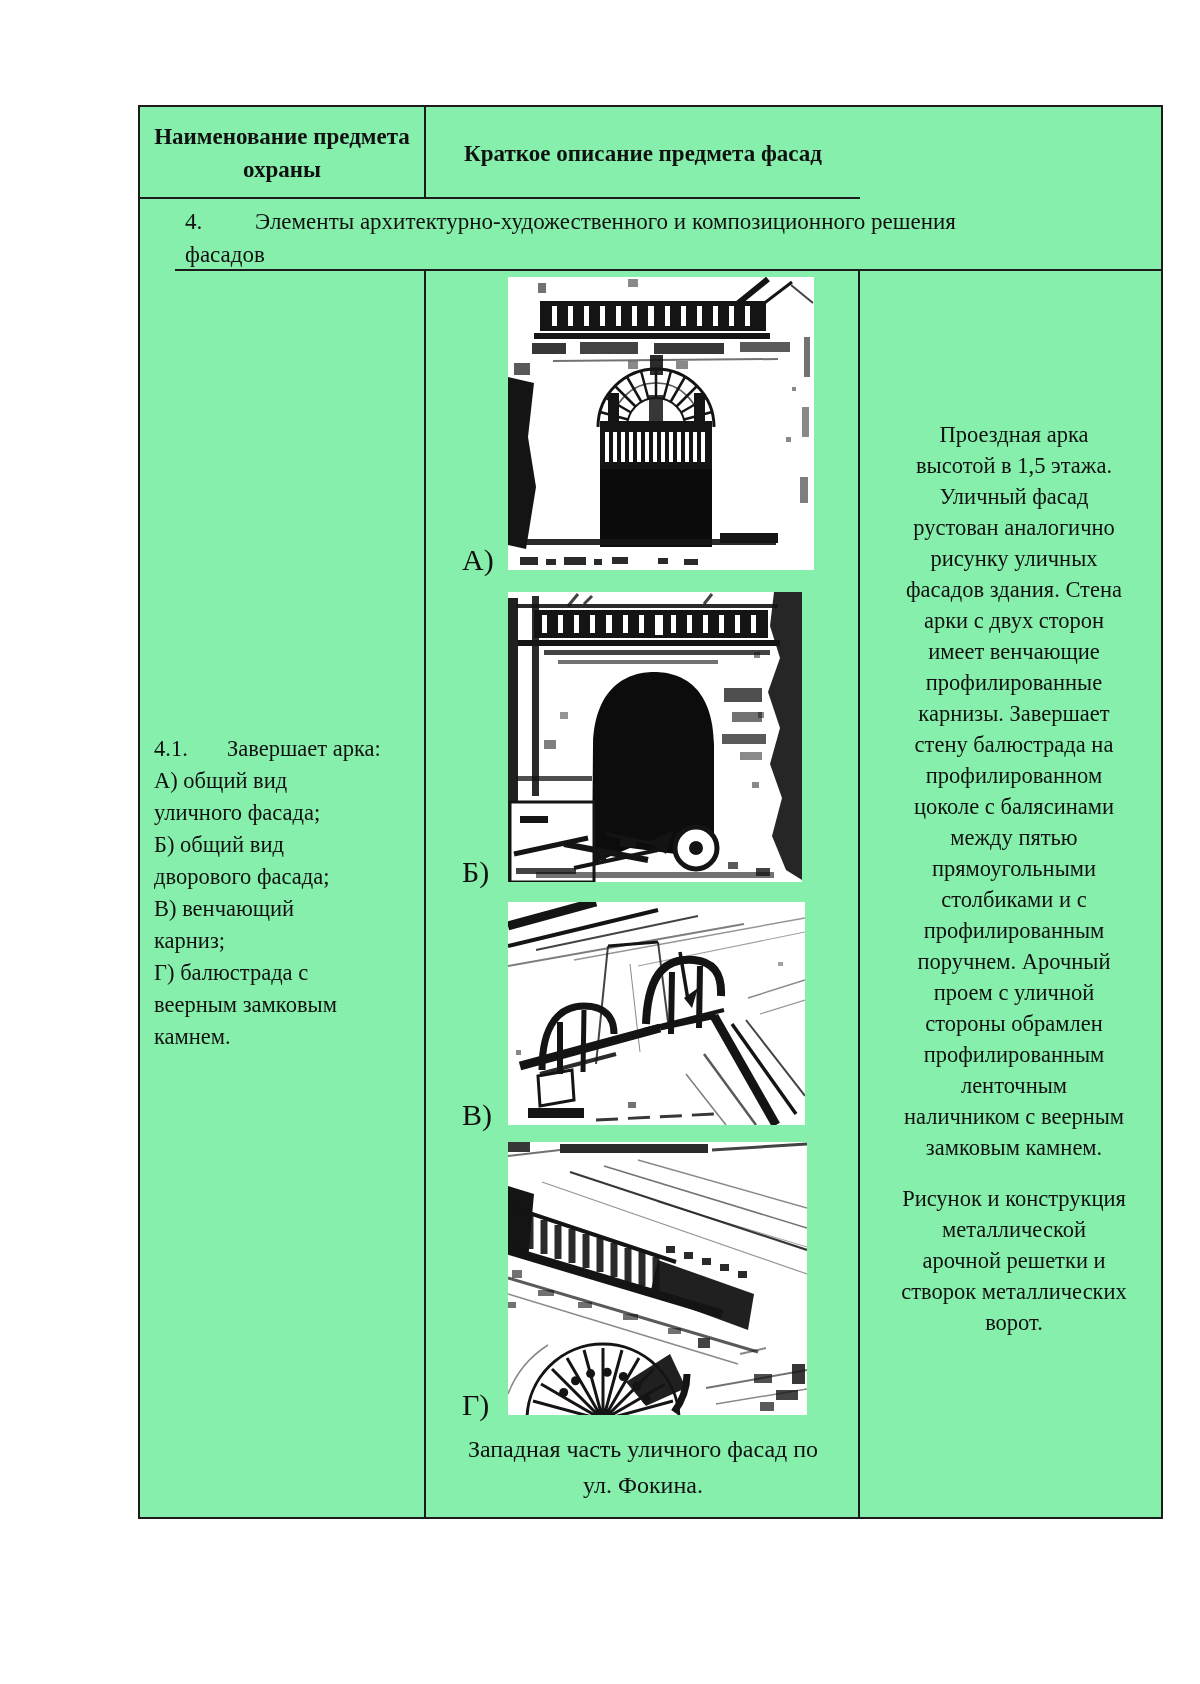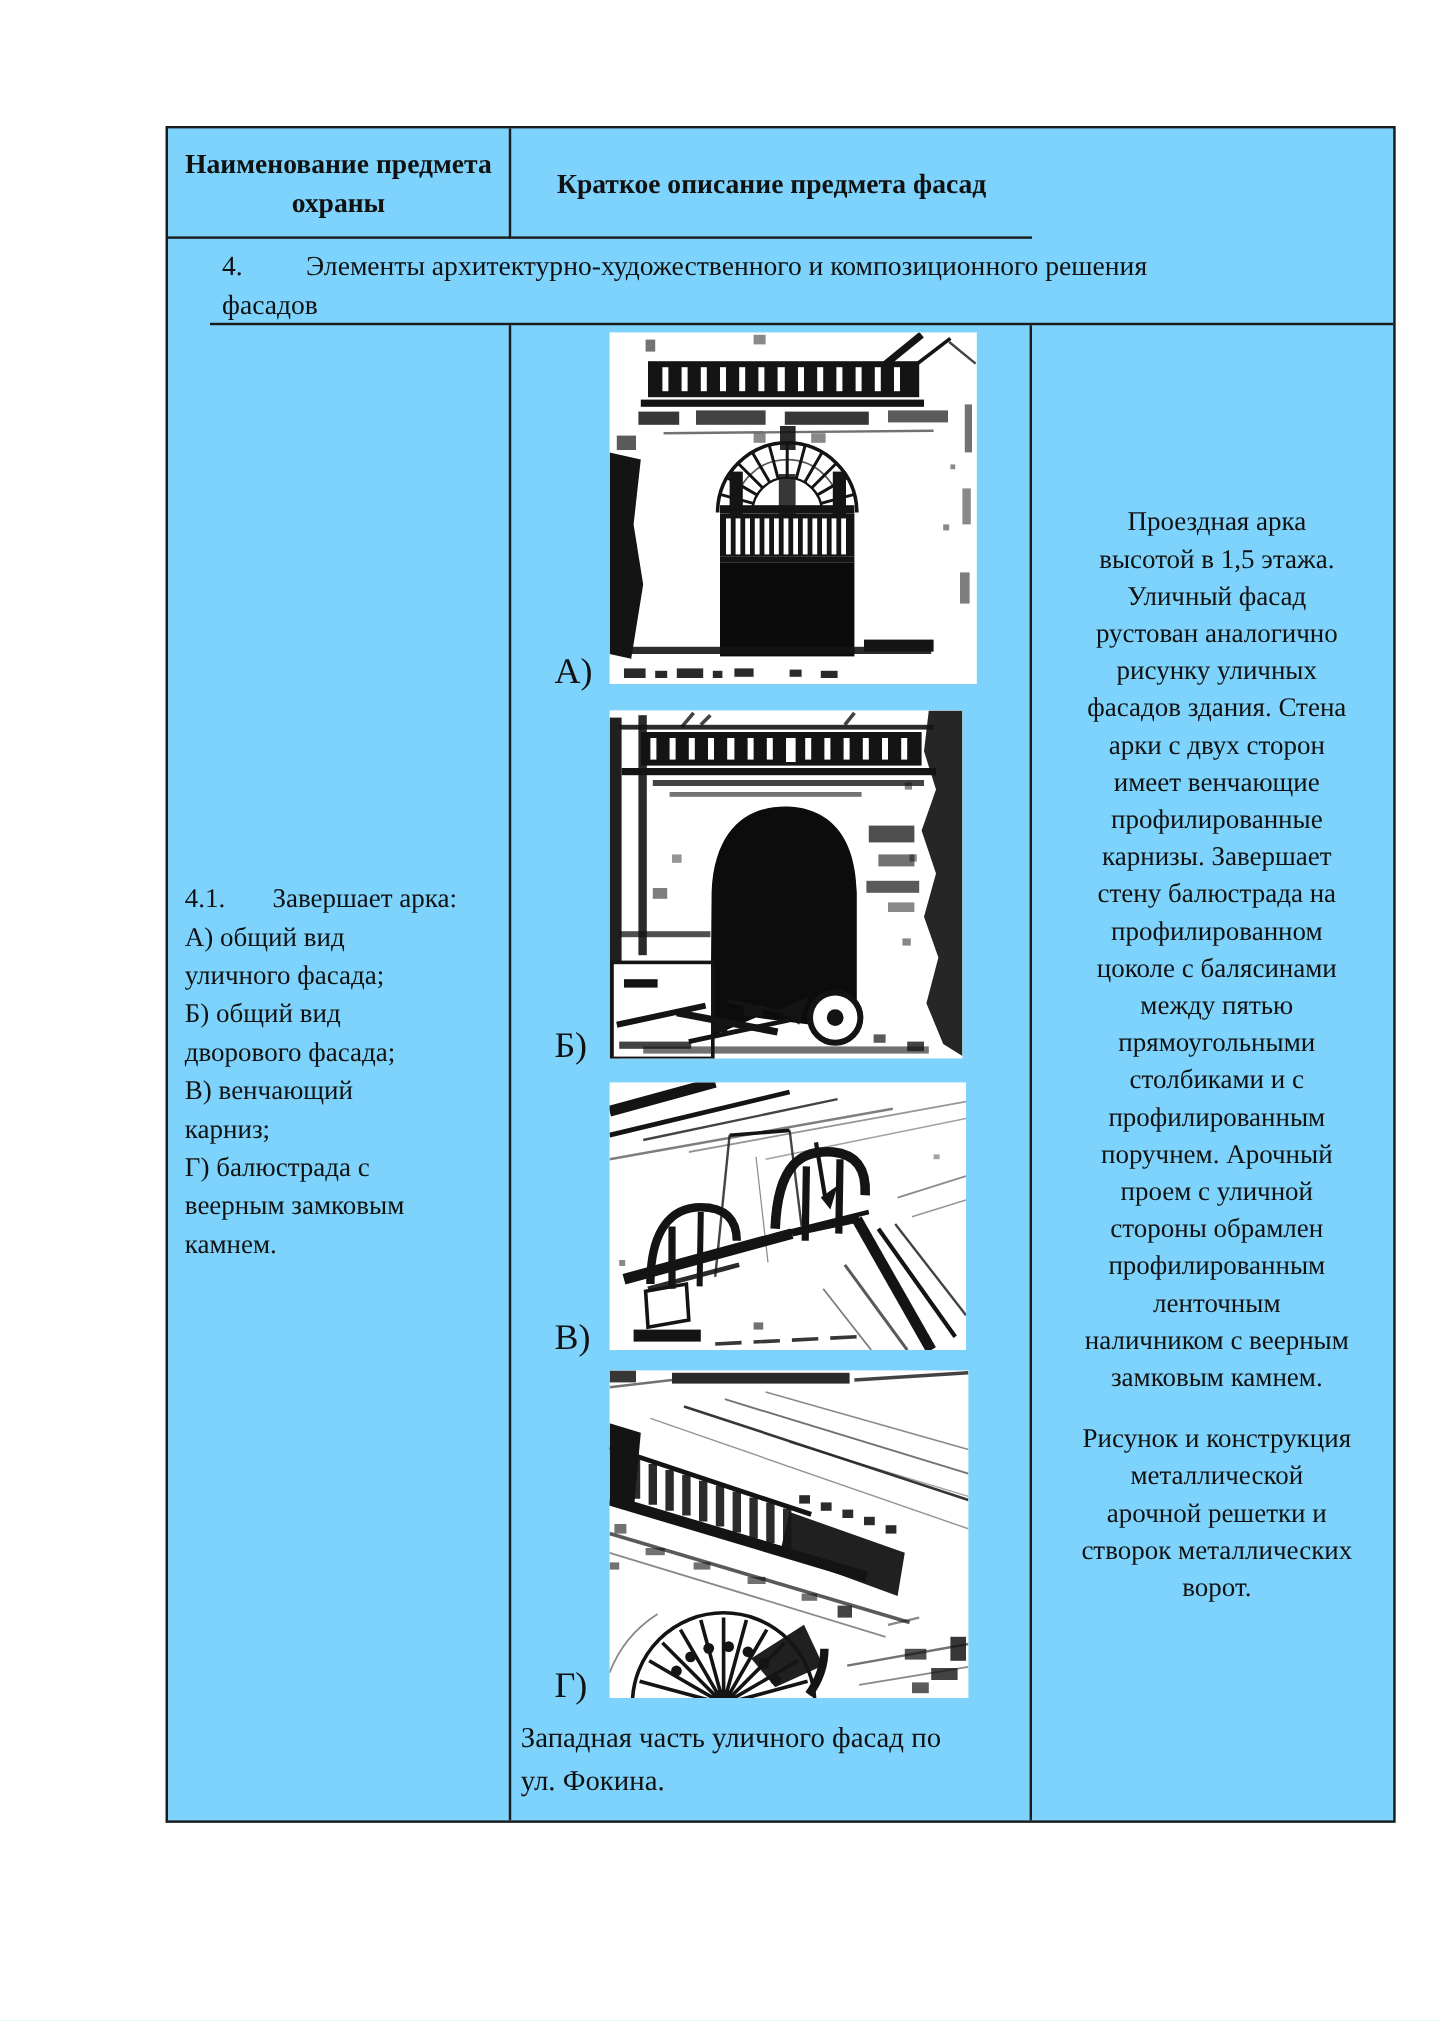--- a/index.html
+++ b/index.html
@@ -5,21 +5,21 @@
   html,body{margin:0;padding:0;}
   body{
     width:1200px;height:1684px;position:relative;background:#ffffff;
     font-family:"Liberation Serif","DejaVu Serif",serif;color:#111;
     -webkit-font-smoothing:antialiased;
   }
   .doc-table{
     position:absolute;left:138px;top:105px;width:1025px;
     box-sizing:border-box;border:2px solid #1b1b1b;
     display:grid;grid-template-columns:286px 434px 301px;grid-template-rows:92px 72px auto;
-    background:#7dd3fc;
+    background:#86efac;
   }
   .cell{box-sizing:border-box;border-right:2px solid #1b1b1b;border-bottom:2px solid #1b1b1b;}
   .cell.last-col{border-right:none;}
   .cell.last-row{border-bottom:none;}
   .th{
     display:flex;align-items:center;justify-content:center;text-align:center;
     font-weight:bold;font-size:23px;line-height:33px;padding:2px 8px 0 8px;
   }
   .section-cell{
     grid-column:1 / -1;padding:6px 12px 0 10px;font-size:23px;line-height:33px;margin-left:35px;
@@ -29,21 +29,21 @@
   .section-text{white-space:pre-line;}
   .name-cell{padding:462px 8px 0 14px;font-size:22.5px;line-height:32px;}
   .name-num{width:73px;}
   .name-items{white-space:pre-line;}
   .desc-cell{padding:148px 6px 0 13px;font-size:22.5px;line-height:31px;text-align:center;}
   .desc-p{white-space:pre-line;margin:0 0 20px 0;}
   .images-cell{padding:6px 6px 14px 8px;display:flex;flex-direction:column;}
   .figure{display:flex;align-items:flex-end;margin-left:28px;}
   .fig-label{flex:none;width:46px;font-size:30px;line-height:30px;margin-bottom:-5px;}
   .photo{flex:none;display:block;background:#fff;}
-  .caption{margin-top:16px;text-align:left;white-space:pre-line;font-size:24px;line-height:36px;}
+  .caption{margin-top:16px;text-align:center;white-space:pre-line;font-size:24px;line-height:36px;}
 </style>
 </head>
 <body>
 
 <div class="doc-table">
 
   <div class="cell th">Наименование предмета охраны</div>
   <div class="cell th last-col">Краткое описание предмета фасад</div>
 
   <div class="cell section-cell last-col">

